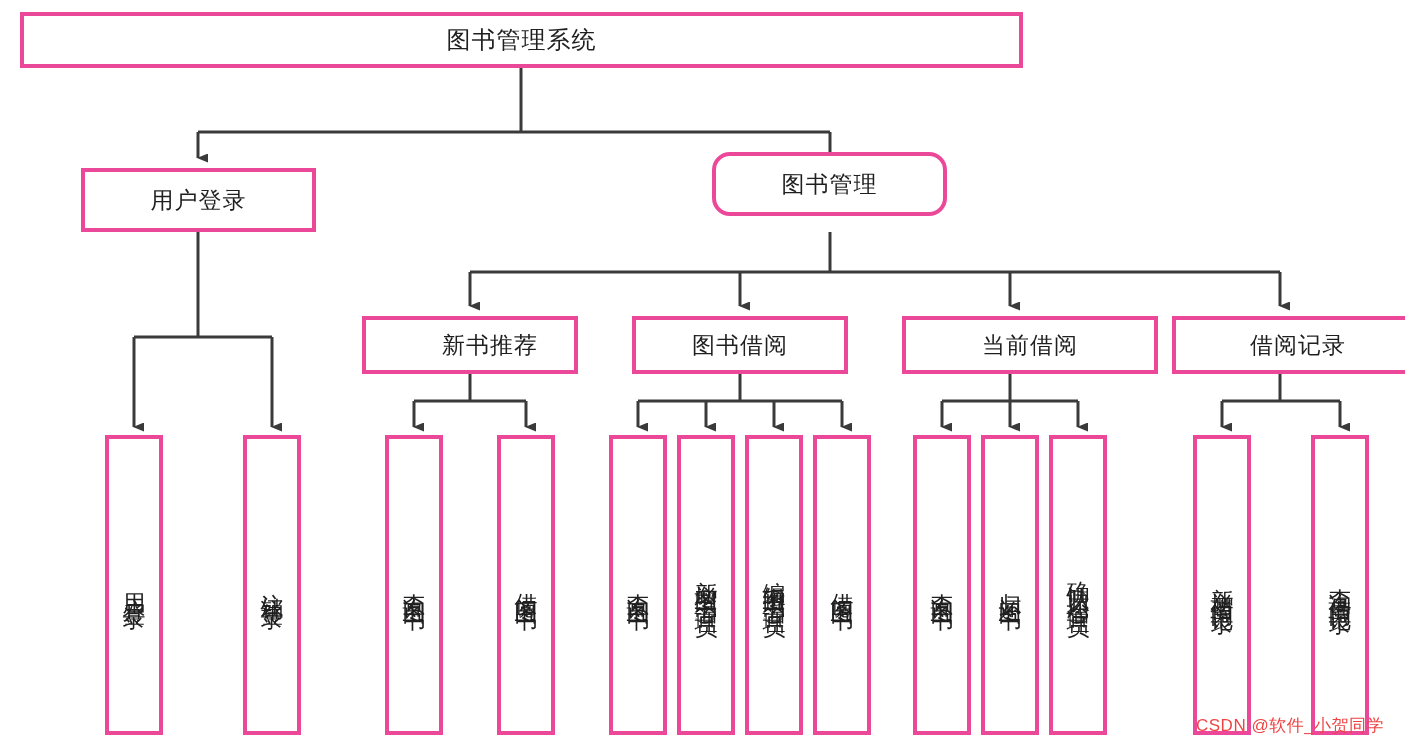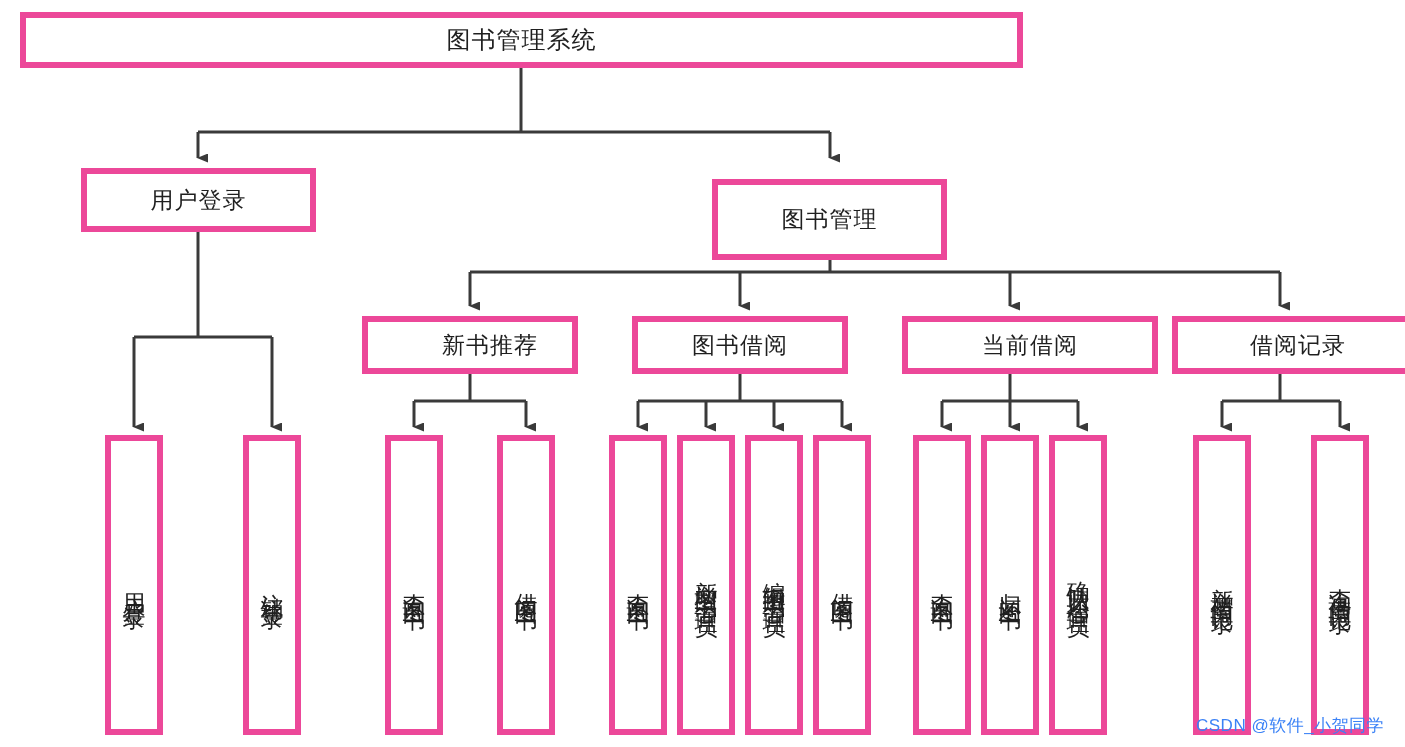--- a/index.html
+++ b/index.html
@@ -2,35 +2,35 @@
 <html><head>
 <meta charset="utf-8">
 <style>
   html,body{margin:0;padding:0;background:#ffffff;}
   body{width:1405px;height:747px;font-family:"Liberation Sans","DejaVu Sans",sans-serif;}
   #canvas{position:relative;width:1405px;height:747px;overflow:hidden;background:#fff;}
 
   svg.wires{position:absolute;left:0;top:0;width:1405px;height:747px;pointer-events:none;}
 
   .node{position:absolute;box-sizing:border-box;background:#ffffff;
-        border:6px solid #ec4899;display:flex;align-items:center;justify-content:center;}
+        border:4px solid #ec4899;display:flex;align-items:center;justify-content:center;}
   .node .lbl{color:#1f1f1f;line-height:1.0;white-space:nowrap;}
 
   
   .h .lbl{font-size:23px;letter-spacing:1px;}
   #n-root .lbl{font-size:24px;}
 
   
   .v{padding:6px 0;}
   .v .lbl{writing-mode:vertical-rl;text-orientation:upright;
           font-size:23px;letter-spacing:5px;line-height:1.0;
           max-height:100%;white-space:nowrap;}
 
   #watermark{position:absolute;left:1196px;top:714px;font-size:17px;
-             color:#3b82f6;letter-spacing:.5px;white-space:nowrap;}
+             color:#ef4444;letter-spacing:.5px;white-space:nowrap;}
 </style>
 </head>
 <body>
 
 <div id="canvas">
 
   <svg class="wires" viewBox="0 0 1405 747" xmlns="http://www.w3.org/2000/svg">
     <defs>
       <marker id="ar" markerWidth="10" markerHeight="11" refX="4.5" refY="10" orient="auto" markerUnits="userSpaceOnUse">
         <path d="M0,0 L9,0 L4.5,11 Z" fill="#3a3a3a"></path>
@@ -80,21 +80,21 @@
     </g>
   </svg>
 
   <div class="node h" id="n-root" style="left:20px;top:12px;width:1003px;height:56px;">
     <span class="lbl">图书管理系统</span>
   </div>
 
   <div class="node h" style="left:81px;top:168px;width:235px;height:64px;">
     <span class="lbl">用户登录</span>
   </div>
-  <div class="node h" style="left:712px;top:179px;width:235px;height:81px;">
+  <div class="node h" style="left:712px;top:152px;width:235px;height:64px;border-radius:18px;">
     <span class="lbl">图书管理</span>
   </div>
 
   <div class="node h" style="left:362px;top:316px;width:216px;height:58px;padding-left:40px;">
     <span class="lbl">新书推荐</span>
   </div>
   <div class="node h" style="left:632px;top:316px;width:216px;height:58px;">
     <span class="lbl">图书借阅</span>
   </div>
   <div class="node h" style="left:902px;top:316px;width:256px;height:58px;">

